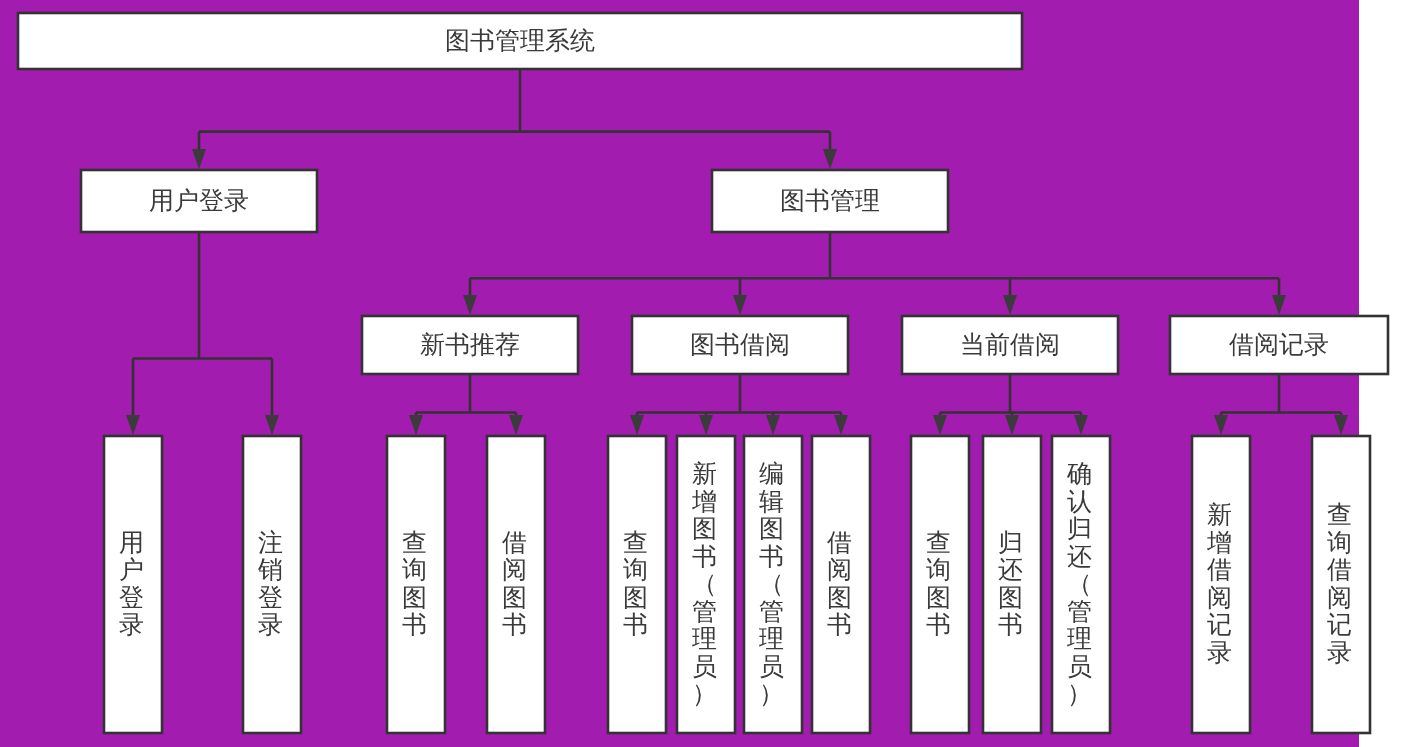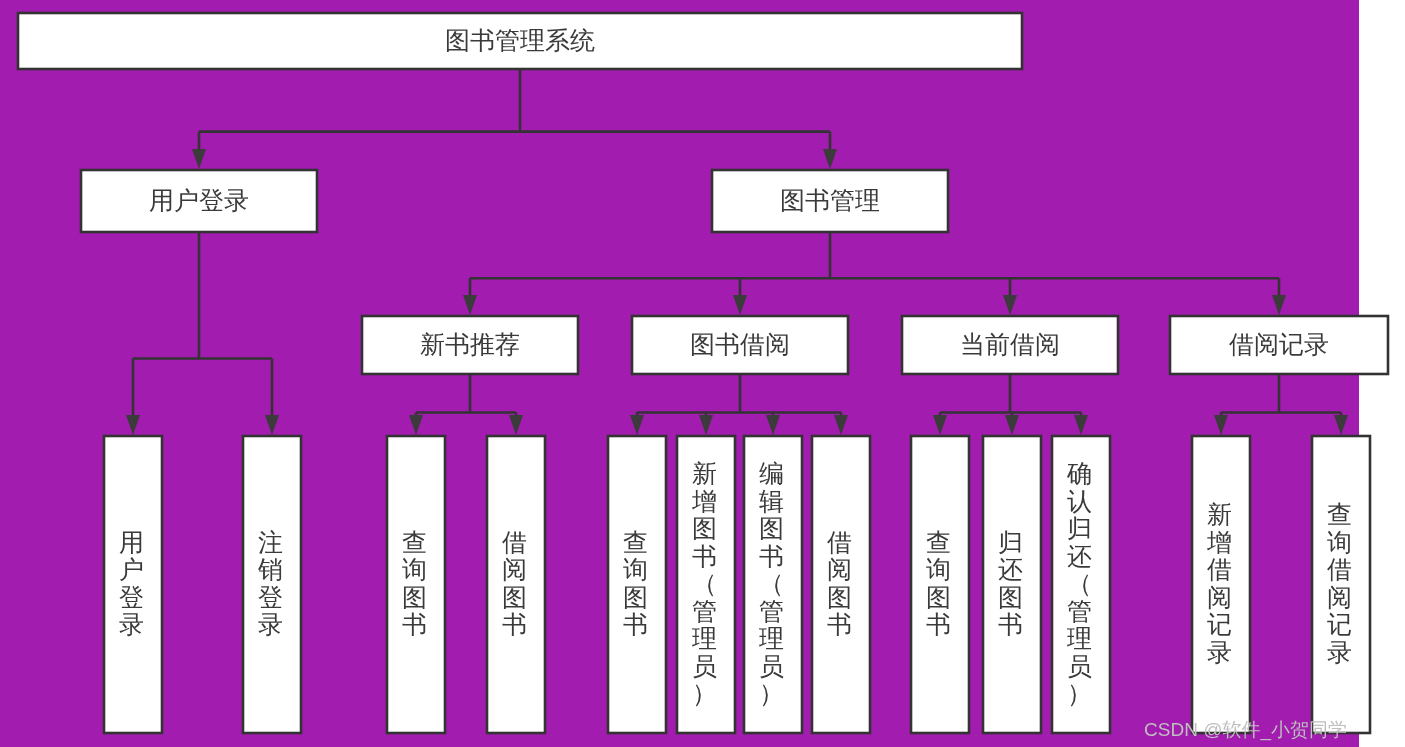--- a/index.html
+++ b/index.html
@@ -205,15 +205,14 @@
           <rect class="node-rect" x="1192" y="436" width="58" height="297"></rect>
           <text class="node-label-vertical" x="1221" y="523.45"><tspan x="1221" dy="0">新</tspan><tspan x="1221" dy="27.5">增</tspan><tspan x="1221" dy="27.5">借</tspan><tspan x="1221" dy="27.5">阅</tspan><tspan x="1221" dy="27.5">记</tspan><tspan x="1221" dy="27.5">录</tspan></text>
         </g>
         <g>
           <rect class="node-rect" x="1312" y="436" width="58" height="297"></rect>
           <text class="node-label-vertical" x="1341" y="523.45"><tspan x="1341" dy="0">查</tspan><tspan x="1341" dy="27.5">询</tspan><tspan x="1341" dy="27.5">借</tspan><tspan x="1341" dy="27.5">阅</tspan><tspan x="1341" dy="27.5">记</tspan><tspan x="1341" dy="27.5">录</tspan></text>
         </g>
       </g>
   </svg>
 
-  <div class="watermark">CSDN @软件_小贺同学</div>
 
 </div>
 
 </body></html>

